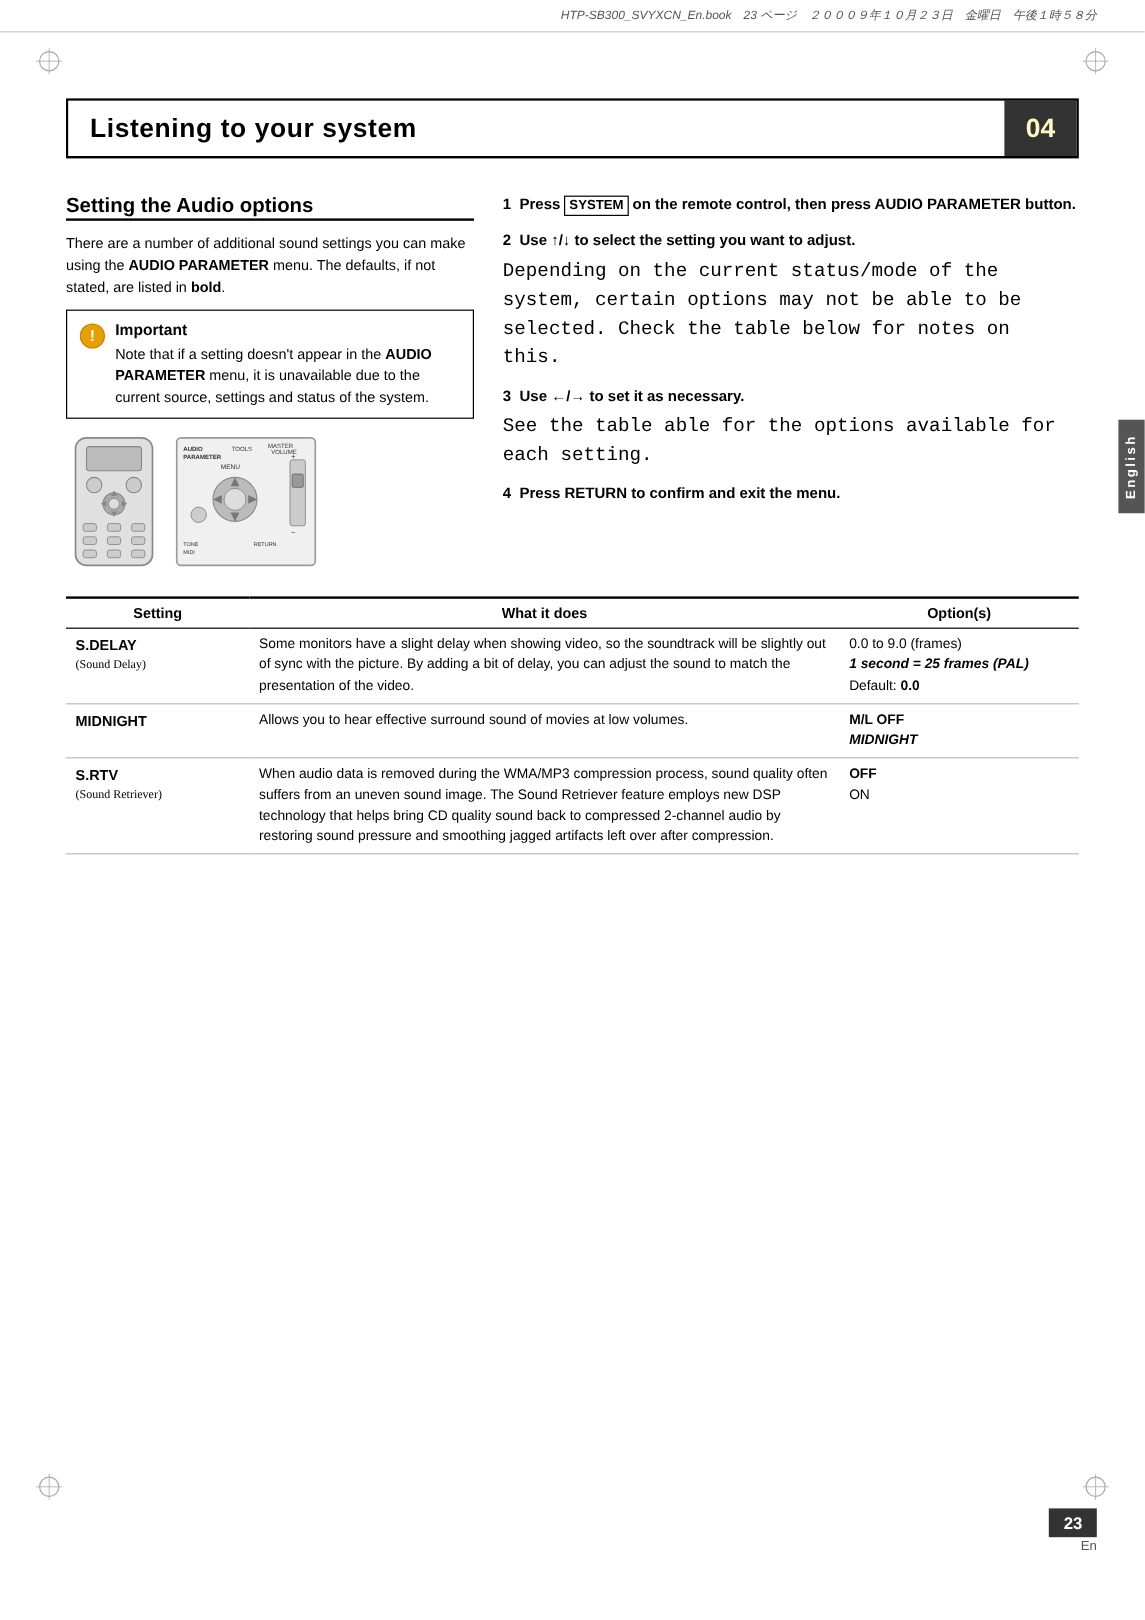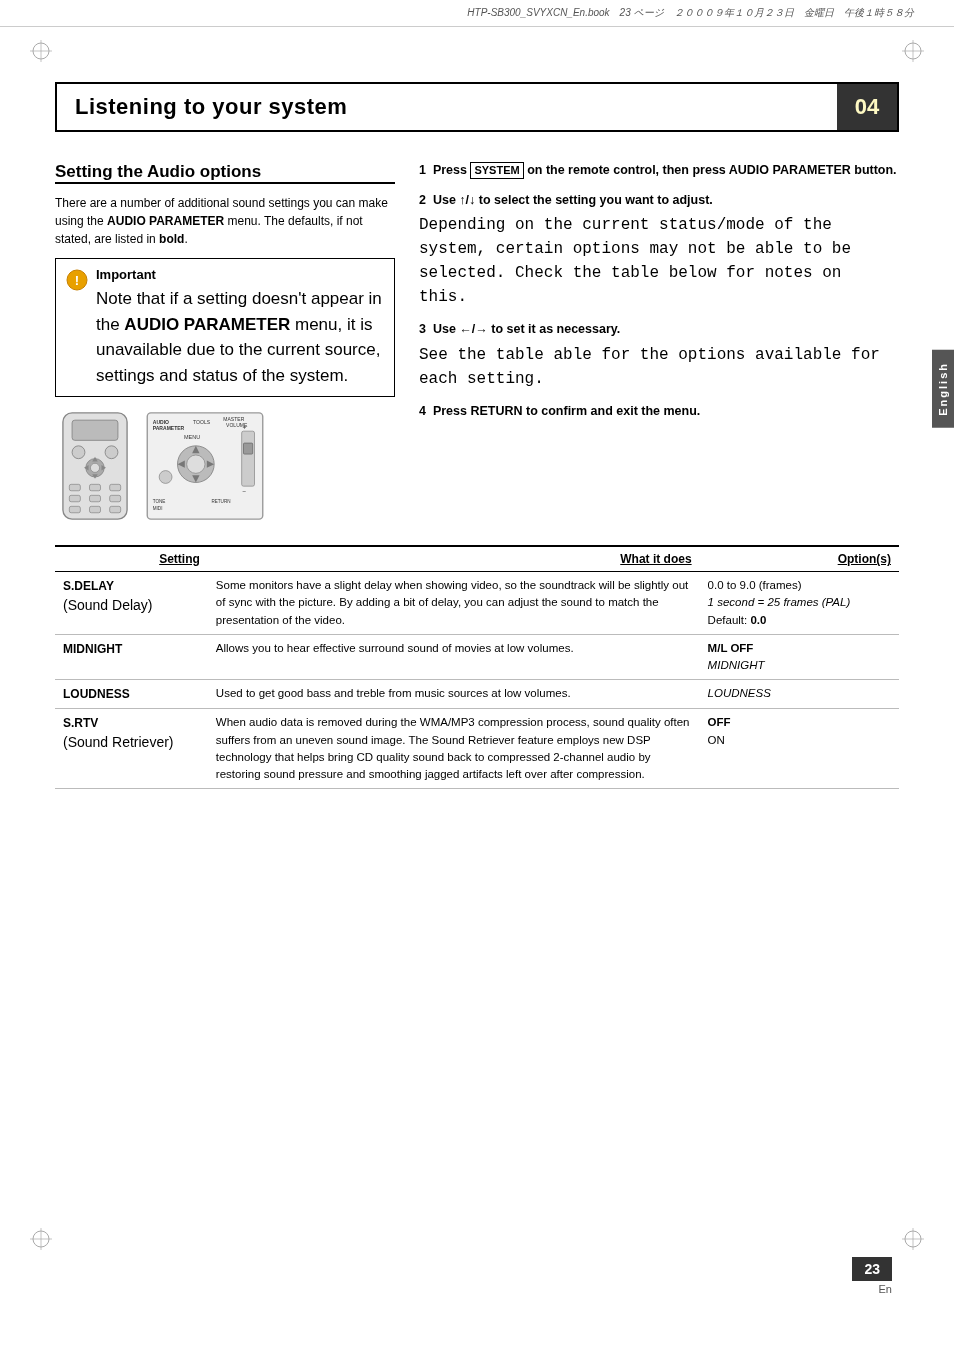--- a/index.html
+++ b/index.html
@@ -116,21 +116,21 @@
       flex-shrink: 0;
       margin-top: 2px;
     }
     .important-content {}
     .important-title {
       font-weight: bold;
       font-size: 13px;
       margin-bottom: 4px;
     }
     .important-text {
-      font-size: 17px;
+      font-size: 12px;
       line-height: 1.5;
     }
 
     
     .remote-img-area {
       display: flex;
       gap: 10px;
       align-items: flex-start;
       margin-top: 10px;
     }
@@ -165,24 +165,23 @@
     .audio-table {
       width: calc(954px - 110px);
       margin: 24px 55px 0 55px;
       border-collapse: collapse;
       font-size: 12px;
     }
     .audio-table th {
       border-top: 2px solid #000;
       border-bottom: 1.5px solid #000;
       padding: 5px 8px;
-      text-align: right;
+      text-align: center;
       font-weight: bold;
       font-size: 12px;
-      text-decoration: underline;
     }
     .audio-table td {
       padding: 5px 8px;
       vertical-align: top;
       border-bottom: 1px solid #bbb;
       font-size: 11.5px;
       line-height: 1.5;
     }
     .audio-table .setting-col {
       width: 115px;
@@ -190,25 +189,27 @@
       font-size: 12px;
     }
     .audio-table .what-col {
       width: 370px;
     }
     .audio-table .option-col {
       width: 150px;
     }
     .sub-label {
       font-weight: normal;
-      font-size: 14px;
+      font-size: 10px;
       display: block;
+      font-family: Liberation Serif, serif;
     }
     .italic-opt {
       font-style: italic;
+      font-weight: bold;
     }
 
     
     .english-tab {
       position: absolute;
       right: 0;
       top: 350px;
       background: #555;
       color: #fff;
       font-size: 11px;
@@ -217,21 +218,21 @@
       text-orientation: mixed;
       transform: rotate(180deg);
       padding: 12px 5px;
       letter-spacing: 2px;
     }
 
     
     .page-footer {
       position: absolute;
       bottom: 55px;
-      right: 62px;
+      right: 40px;
       display: flex;
       align-items: center;
       gap: 5px;
     }
     .page-number-box {
       background: #333;
       color: #fff;
       font-size: 14px;
       font-weight: bold;
       padding: 4px 12px;
@@ -449,31 +450,20 @@
       </td>
       <td class="what-col">
         Allows you to hear effective surround sound of movies at low volumes.
       </td>
       <td class="option-col">
         <strong>M/L OFF</strong><br>
         <span class="italic-opt">MIDNIGHT</span>
       </td>
     </tr>
 
-    <tr>
-      <td class="setting-col">
-        <strong>LOUDNESS</strong>
-      </td>
-      <td class="what-col">
-        Used to get good bass and treble from music sources at low volumes.
-      </td>
-      <td class="option-col">
-        <span class="italic-opt">LOUDNESS</span>
-      </td>
-    </tr>
 
     <tr>
       <td class="setting-col">
         <strong>S.RTV</strong><span class="sub-label">(Sound Retriever)</span>
       </td>
       <td class="what-col">
         When audio data is removed during the WMA/MP3 compression process, sound quality often suffers from an uneven sound image. The Sound Retriever feature employs new DSP technology that helps bring CD quality sound back to compressed 2-channel audio by restoring sound pressure and smoothing jagged artifacts left over after compression.
       </td>
       <td class="option-col">
         <strong>OFF</strong><br>

